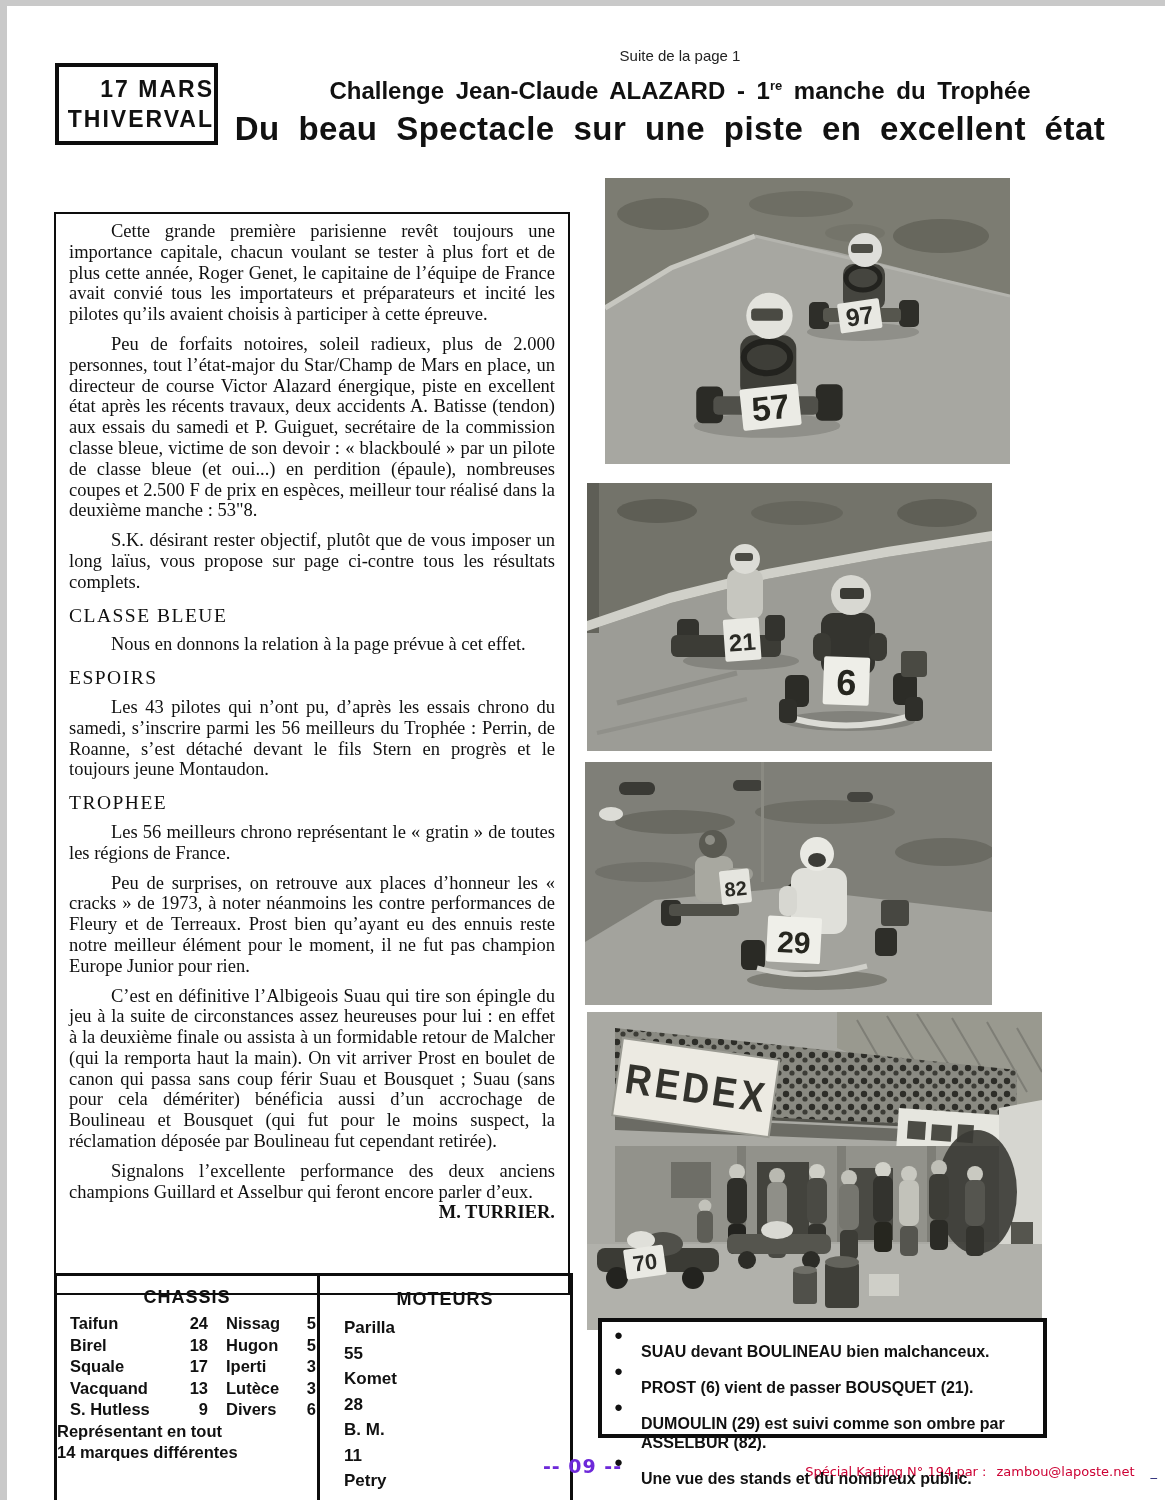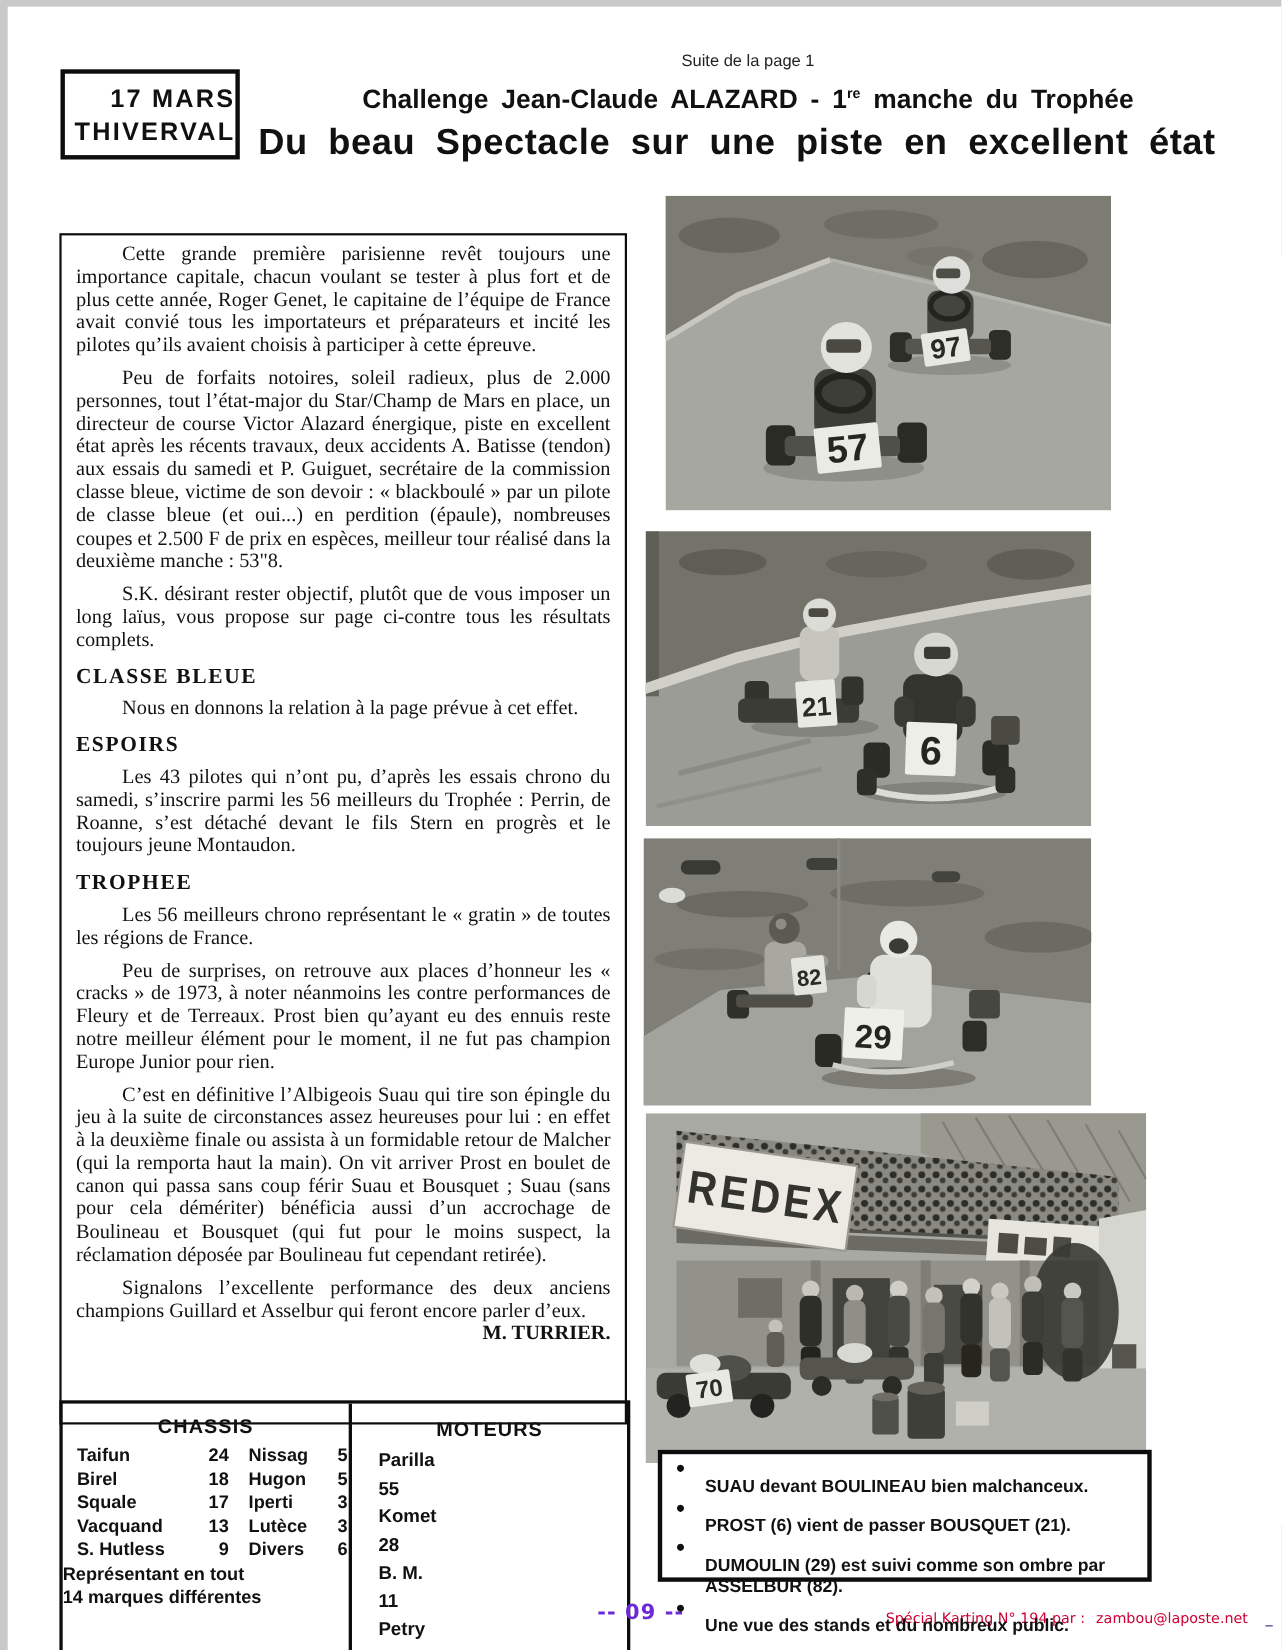--- a/index.html
+++ b/index.html
@@ -18,21 +18,21 @@
   .challenge sup{font-size:13px;font-weight:bold;}
   .bigtitle{position:absolute;left:170px;top:110px;width:1000px;margin:0;text-align:center;
             font-size:33px;font-weight:bold;word-spacing:9px;letter-spacing:.5px;}
 
   
   .article{position:absolute;left:54px;top:180px;width:516px;height:1083px;
            border:2px solid #0d0d0d;box-sizing:border-box;padding:7px 13px 16px 13px;
            font-family:"Liberation Serif",serif;font-size:18.5px;line-height:20.8px;
            text-align:justify;overflow:hidden;margin-top:32px;}
   .article p{margin:0 0 9px 0;text-indent:42px;}
-  .article h2{font-family:"Liberation Serif",serif;font-size:19.5px;font-weight:700;
+  .article h2{font-family:"Liberation Serif",serif;font-size:19.5px;font-weight:400;
               letter-spacing:1.5px;margin:13px 0 8px 0;}
   .sig{float:right;font-weight:600;}
 
   
   .photo{position:absolute;display:block;}
   #photo1{left:605px;top:178px;}
   #photo2{left:587px;top:483px;}
   #photo3{left:585px;top:762px;}
   #photo4{left:587px;top:1012px;}
 

